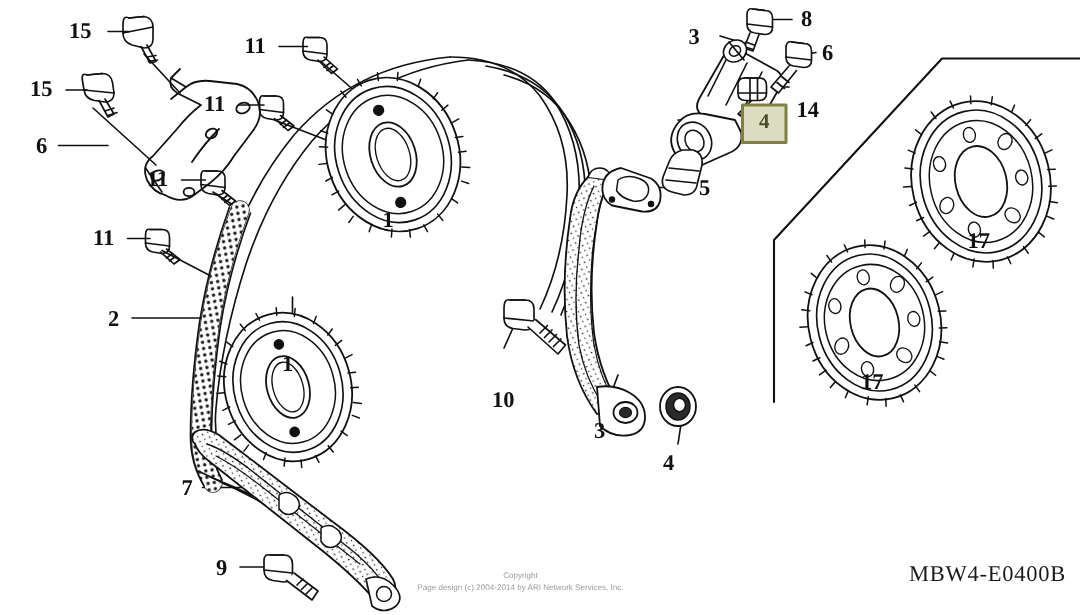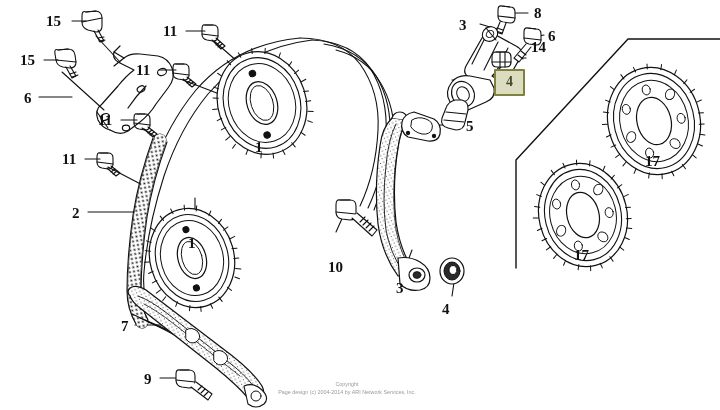--- a/index.html
+++ b/index.html
@@ -429,21 +429,21 @@
   </svg>
 
 
   <div class="callout" style="left:46px;top:14px;">15</div>
   <div class="callout" style="left:163px;top:24px;">11</div>
   <div class="callout" style="left:534px;top:6px;">8</div>
   <div class="callout" style="left:459px;top:18px;">3</div>
   <div class="callout" style="left:548px;top:29px;">6</div>
   <div class="callout" style="left:20px;top:53px;">15</div>
   <div class="callout" style="left:136px;top:63px;">11</div>
-  <div class="callout" style="left:531px;top:40px;">14</div>
+  <div class="callout" style="left:531px;top:67px;">14</div>
 
   <div class="callout highlight" style="left:494px;top:69px;">4</div>
 
   <div class="callout" style="left:24px;top:91px;">6</div>
   <div class="callout" style="left:98px;top:113px;">11</div>
   <div class="callout" style="left:466px;top:119px;">5</div>
   <div class="callout" style="left:255px;top:140px;">1</div>
   <div class="callout" style="left:62px;top:152px;">11</div>
   <div class="callout" style="left:645px;top:154px;">17</div>
   <div class="callout" style="left:72px;top:206px;">2</div>
@@ -453,14 +453,15 @@
   <div class="callout" style="left:396px;top:281px;">3</div>
   <div class="callout" style="left:442px;top:302px;">4</div>
   <div class="callout" style="left:121px;top:319px;">7</div>
   <div class="callout" style="left:144px;top:372px;">9</div>
 
   <div class="copyright" style="left:232px;top:380px;width:230px;">
     <div>Copyright</div>
     <div>Page design (c) 2004-2014 by ARI Network Services, Inc.</div>
   </div>
 
+  <div class="diagram-code" style="left:606px;top:375px;">MBW4-E0400B</div>
 
 </div>
 
 </body></html>

